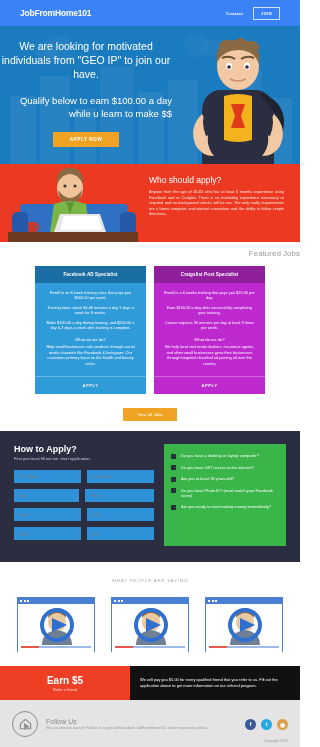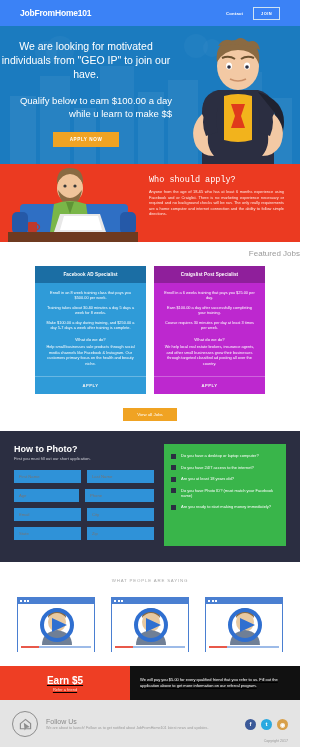--- a/index.html
+++ b/index.html
@@ -107,21 +107,20 @@
   }
   .who-art { width: 145px; position: relative; }
   .who-text {
     flex: 1;
     padding: 11px 16px 0 4px;
   }
   .who-title {
     color: #ffffff;
     font-size: 8.5px;
     margin-bottom: 4px;
-    font-family: Liberation Mono, monospace;
   }
   .who-body {
     color: #ffe9e4;
     font-size: 3.9px;
     line-height: 5.6px;
     text-align: justify;
   }
 
   
   .featured {
@@ -268,21 +267,21 @@
     gap: 1.5px;
     padding-left: 2px;
   }
   .vdot { width: 2px; height: 2px; background: #ffffff; }
   .vid-stage { position: relative; height: 41px; overflow: hidden; }
   .vid-foot { height: 7px; position: relative; background: #fff; }
   .prog-a { position: absolute; left: 3px; top: 1px; width: 18px; height: 1.5px; background: #e8584a; }
   .prog-b { position: absolute; left: 21px; top: 1px; width: 52px; height: 1.5px; background: #9dbbe8; }
 
   
-  .refer { display: flex; height: 34px; text-decoration: underline; }
+  .refer { display: flex; height: 34px; }
   .refer-l {
     width: 130px;
     background: #ee3e24;
     display: flex; flex-direction: column;
     align-items: center; justify-content: center;
   }
   .refer-t { color: #ffffff; font-size: 10px; font-weight: bold; }
   .refer-s { color: #ffd9d0; font-size: 4px; margin-top: 1px; }
   .refer-r {
     flex: 1;
@@ -435,21 +434,21 @@
     </div>
 
   </div>
   <div class="viewall-wrap">
     <div class="viewall">View all Jobs</div>
   </div>
 </div>
 
 <div class="apply-sec">
   <div class="form-col">
-    <div class="apply-h">How to Photo?</div>
+    <div class="apply-h">How to Apply?</div>
     <div class="apply-p">First you must fill out our short application.</div>
 
     <div class="frow">
       <input class="fld" placeholder="First Name" style="">
       <input class="fld" placeholder="Last Name" style="">
     </div>
     <div class="frow">
       <input class="fld narrow" placeholder="Age" style="">
       <input class="fld" placeholder="Phone" style="">
     </div>

